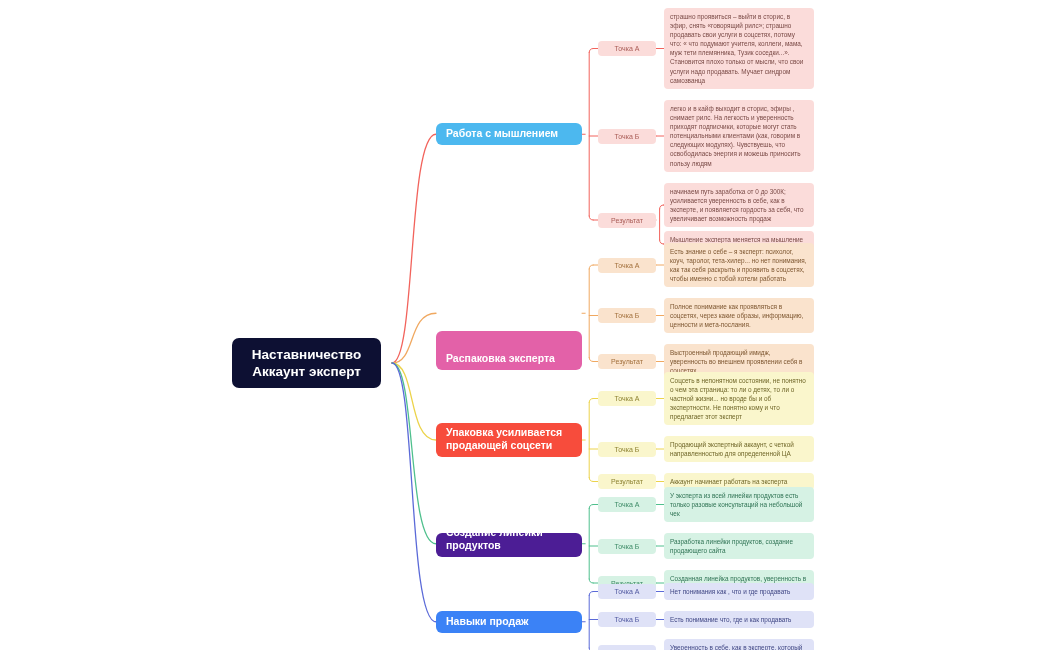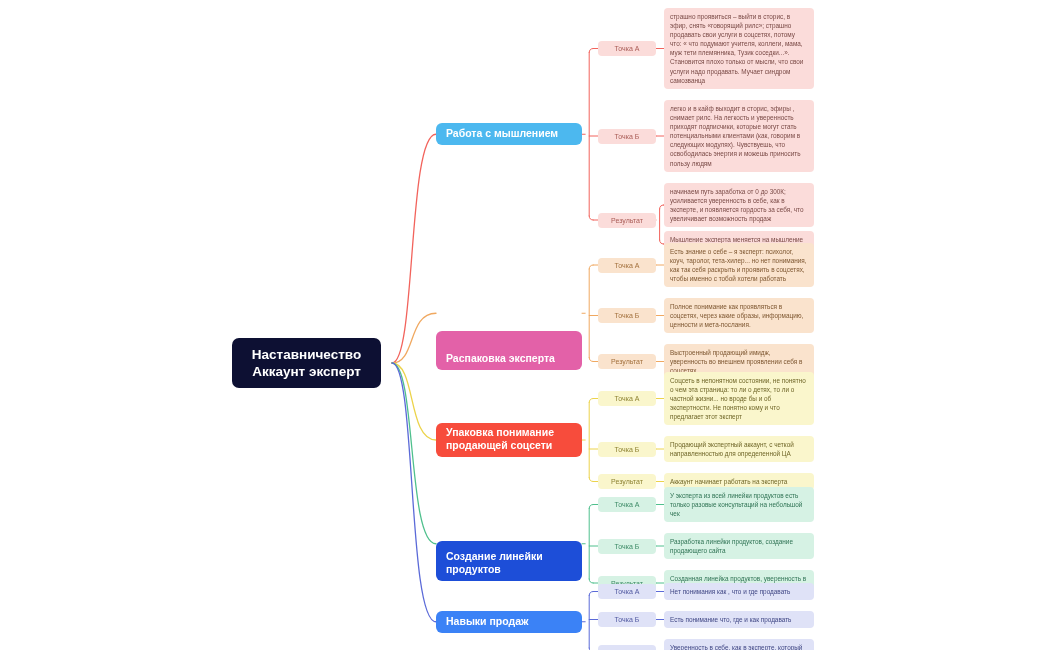--- a/index.html
+++ b/index.html
@@ -184,29 +184,29 @@
       <div class="node topic" style="top: 302.25px; height: 39px; background: rgb(227, 97, 168); margin-top: 29px;">
         <span>Распаковка эксперта</span>
       </div>
       <div class="node card" style="top: 372px; min-height: 53px; background: rgb(250, 246, 204); color: rgb(111, 102, 40);"><span>Соцсеть в непонятном состоянии, не понятно о чем эта страница: то ли о детях, то ли о частной жизни... но вроде бы и об экспертности. Не понятно кому и что предлагает этот эксперт</span></div>
       <div class="node pill" style="top: 391px; background: rgb(250, 246, 204); color: rgb(141, 130, 50);"><span>Точка А</span></div>
       <div class="node card" style="top: 436px; min-height: 26px; background: rgb(250, 246, 204); color: rgb(111, 102, 40);"><span>Продающий экспертный аккаунт, с четкой направленностью для определенной ЦА</span></div>
       <div class="node pill" style="top: 441.5px; background: rgb(250, 246, 204); color: rgb(141, 130, 50);"><span>Точка Б</span></div>
       <div class="node card" style="top: 473px; min-height: 17px; background: rgb(250, 246, 204); color: rgb(111, 102, 40);"><span>Аккаунт начинает работать на эксперта</span></div>
       <div class="node pill" style="top: 474px; background: rgb(250, 246, 204); color: rgb(141, 130, 50);"><span>Результат</span></div>
       <div class="node topic" style="top: 423px; height: 34px; background: rgb(247, 76, 60);">
-        <span>Упаковка понимание продающей соцсети</span>
+        <span>Упаковка усиливается продающей соцсети</span>
       </div>
       <div class="node card" style="top: 487px; min-height: 35px; background: rgb(214, 242, 228); color: rgb(47, 115, 84);"><span>У эксперта из всей линейки продуктов есть только  разовые консультаций на небольшой чек</span></div>
       <div class="node pill" style="top: 497px; background: rgb(214, 242, 228); color: rgb(60, 138, 102);"><span>Точка А</span></div>
       <div class="node card" style="top: 533px; min-height: 26px; background: rgb(214, 242, 228); color: rgb(47, 115, 84);"><span>Разработка линейки продуктов, создание продающего сайта</span></div>
       <div class="node pill" style="top: 538.5px; background: rgb(214, 242, 228); color: rgb(60, 138, 102);"><span>Точка Б</span></div>
       <div class="node card" style="top: 570px; min-height: 26px; background: rgb(214, 242, 228); color: rgb(47, 115, 84);"><span>Созданная линейка продуктов, уверенность в своей экспертности</span></div>
       <div class="node pill" style="top: 575.5px; background: rgb(214, 242, 228); color: rgb(60, 138, 102);"><span>Результат</span></div>
-      <div class="node topic" style="top: 532.75px; height: 40px; background: #1d4ed8; margin-top: 8px;">
+      <div class="node topic" style="top: 532.75px; height: 24px; background: #4c1d95;">
         <span>Создание линейки продуктов</span>
       </div>
       <div class="node card" style="top: 583px; min-height: 17px; background: rgb(223, 226, 247); color: rgb(63, 70, 132);"><span>Нет понимания как , что и где  продавать</span></div>
       <div class="node pill" style="top: 584px; background: rgb(223, 226, 247); color: rgb(80, 88, 160);"><span>Точка А</span></div>
       <div class="node card" style="top: 611px; min-height: 17px; background: rgb(223, 226, 247); color: rgb(63, 70, 132);"><span>Есть понимание что, где и как продавать</span></div>
       <div class="node pill" style="top: 612px; background: rgb(223, 226, 247); color: rgb(80, 88, 160);"><span>Точка Б</span></div>
       <div class="node card" style="top: 639px; min-height: 26px; background: rgb(223, 226, 247); color: rgb(63, 70, 132);"><span>Уверенность в себе, как в эксперте, который знает, умеет и любит продавать</span></div>
       <div class="node pill" style="top: 644.5px; background: rgb(223, 226, 247); color: rgb(80, 88, 160);"><span>Результат</span></div>
       <div class="node topic" style="top: 610.75px; height: 22px; background: #3b82f6;">
         <span>Навыки продаж</span>

